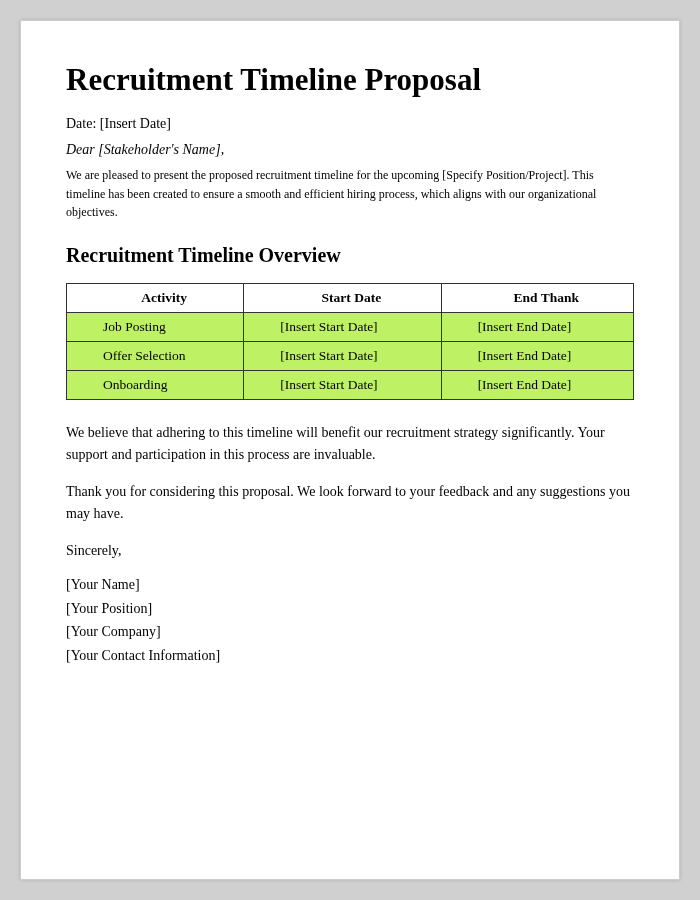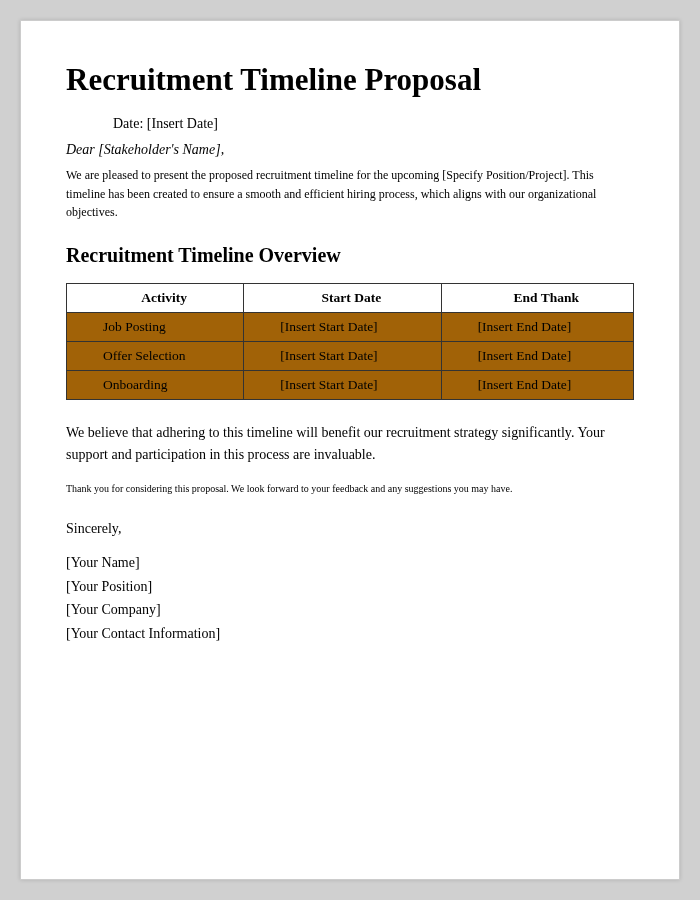--- a/index.html
+++ b/index.html
@@ -30,21 +30,20 @@
     .doc-title {
       font-size: 31px;
       font-weight: bold;
       margin-bottom: 18px;
       line-height: 1.2;
     }
 
     .date-line {
       font-size: 14px;
       margin-bottom: 10px;
-      margin-left: 47px;
     }
 
     .dear-line {
       font-size: 14px;
       margin-bottom: 8px;
       font-style: italic;
     }
 
     .intro-paragraph {
       font-size: 12px;
@@ -73,34 +72,34 @@
     }
 
     .timeline-table thead th {
       font-weight: bold;
       text-align: center;
       background: #ffffff;
       padding-left: 28px;
     }
 
     .timeline-table tbody td {
-      background: #a16207;
+      background: #bef264;
       padding-left: 36px;
     }
 
     .closing-paragraph {
       font-size: 14px;
       line-height: 1.55;
       margin-bottom: 16px;
     }
 
     .thank-you-paragraph {
-      font-size: 10px;
+      font-size: 14px;
       line-height: 1.55;
-      margin-bottom: 24px;
+      margin-bottom: 18px;
     }
 
     .sincerely {
       font-size: 14px;
       margin-bottom: 14px;
     }
 
     .signature-block {
       font-size: 14px;
       line-height: 1.7;

